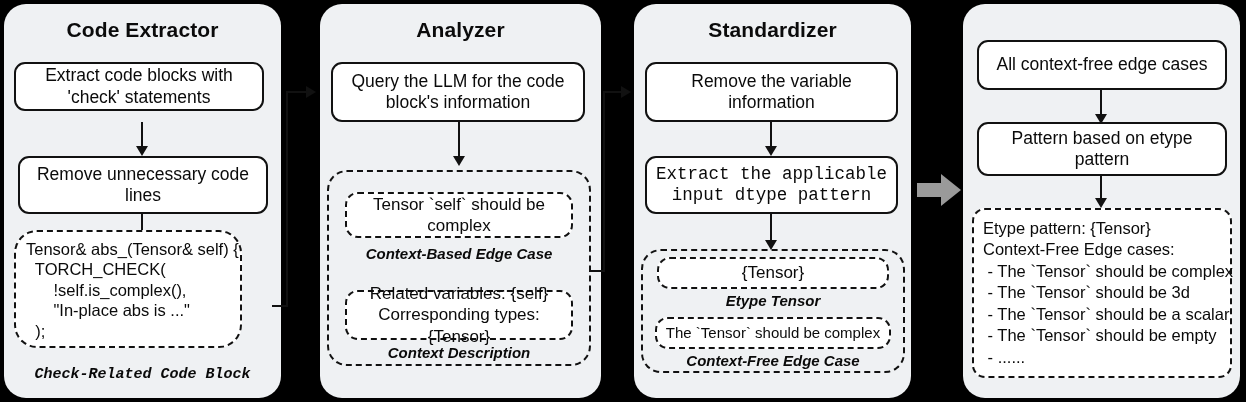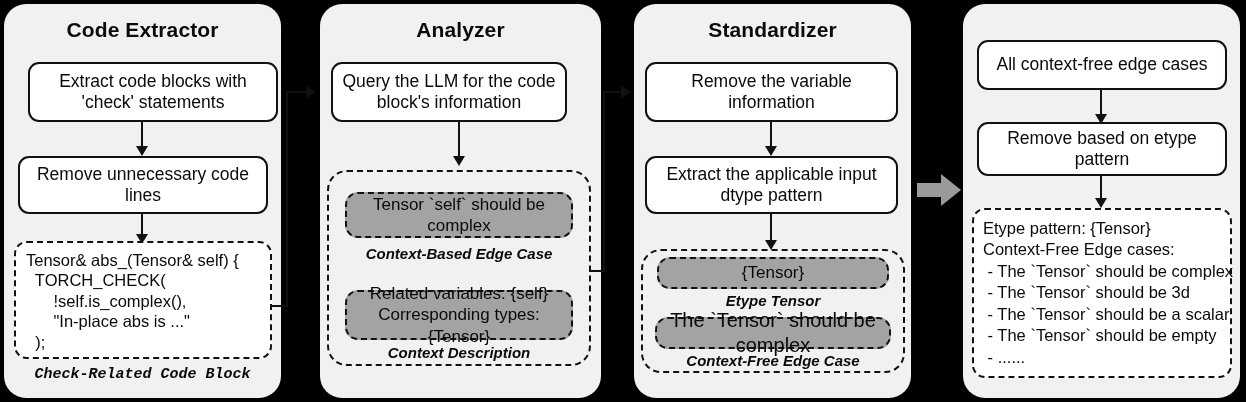--- a/index.html
+++ b/index.html
@@ -53,21 +53,21 @@
     box-sizing:border-box;
     display:flex;
     align-items:center;
     justify-content:center;
     text-align:center;
     font-size:17px;
     color:#0a0a0a;
     line-height:1.25;
     padding:3px 6px;
   }
-  .dbox.white{background:#a3a3a3;}
+  .dbox.white{background:#ffffff;}
   .dbox.clear{background:transparent;}
 
   .caption{
     position:absolute;
     left:0;right:0;
     text-align:center;
     font-size:15px;
     font-weight:bold;
     font-style:italic;
     color:#0a0a0a;
@@ -139,47 +139,47 @@
 </style>
 </head>
 <body>
 
 <div id="canvas">
 
   <div class="panel" style="left:4px;top:4px;width:277px;height:394px;">
     <div class="panel-title">Code Extractor</div>
   </div>
 
-  <div class="sbox" style="left:28px;top:62px;width:250px;height:60px;">Extract code blocks with 'check' statements</div>
+  <div class="sbox" style="left:14px;top:62px;width:250px;height:49px;">Extract code blocks with 'check' statements</div>
 
   <div class="vline" style="left:141px;top:122px;height:26px;"></div>
   <div class="arrowdown" style="left:135.5px;top:146px;"></div>
 
   <div class="sbox" style="left:18px;top:156px;width:250px;height:58px;">Remove unnecessary code lines</div>
 
   <div class="vline" style="left:141px;top:214px;height:22px;"></div>
   <div class="arrowdown" style="left:135.5px;top:234px;"></div>
 
-  <div class="codeblock" style="left:14px;top:241px;width:258px;height:118px;">Tensor&amp; abs_(Tensor&amp; self) {
+  <div class="codeblock" style="left:14px;top:230px;width:228px;height:118px;border-radius:23px;">Tensor&amp; abs_(Tensor&amp; self) {
   TORCH_CHECK(
       !self.is_complex(),
       "In-place abs is ..."
   );</div>
   <div class="caption" style="left:4px;top:366px;width:277px;font-family:Liberation Mono, monospace;">Check-Related Code Block</div>
 
   <div class="hline" style="left:272px;top:305px;width:16px;"></div>
   <div class="vline" style="left:286px;top:92px;height:215px;"></div>
   <div class="hline" style="left:286px;top:91px;width:22px;"></div>
   <div class="arrowright" style="left:306px;top:85.5px;"></div>
 
   <div class="panel" style="left:320px;top:4px;width:281px;height:394px;">
     <div class="panel-title">Analyzer</div>
   </div>
 
-  <div class="sbox" style="left:331px;top:62px;width:236px;height:60px;">Query the LLM for the code block's information</div>
+  <div class="sbox" style="left:331px;top:62px;width:254px;height:60px;">Query the LLM for the code block's information</div>
 
   <div class="vline" style="left:458px;top:122px;height:36px;"></div>
   <div class="arrowdown" style="left:452.5px;top:156px;"></div>
 
   <div class="dbox clear" style="left:327px;top:170px;width:264px;height:196px;border-radius:20px;"></div>
 
   <div class="dbox white" style="left:345px;top:192px;width:228px;height:46px;">Tensor `self` should be complex</div>
   <div class="caption" style="left:327px;top:245px;width:264px;">Context-Based Edge Case</div>
 
   <div class="dbox white" style="left:345px;top:290px;width:228px;height:50px;white-space:pre-line;">Related variables: {self}
@@ -193,46 +193,46 @@
 
   <div class="panel" style="left:634px;top:4px;width:277px;height:394px;">
     <div class="panel-title">Standardizer</div>
   </div>
 
   <div class="sbox" style="left:645px;top:62px;width:253px;height:60px;">Remove the variable information</div>
 
   <div class="vline" style="left:770px;top:122px;height:26px;"></div>
   <div class="arrowdown" style="left:764.5px;top:146px;"></div>
 
-  <div class="sbox" style="left:645px;top:156px;width:253px;height:58px;">Extract the applicable input dtype pattern</div>
+  <div class="sbox" style="left:645px;top:156px;width:253px;height:58px;font-family:Liberation Mono, monospace;">Extract the applicable input dtype pattern</div>
 
   <div class="vline" style="left:770px;top:214px;height:28px;"></div>
   <div class="arrowdown" style="left:764.5px;top:240px;"></div>
 
   <div class="dbox clear" style="left:641px;top:249px;width:264px;height:124px;border-radius:20px;"></div>
 
   <div class="dbox white" style="left:657px;top:257px;width:232px;height:32px;">{Tensor}</div>
   <div class="caption" style="left:641px;top:292px;width:264px;">Etype Tensor</div>
 
-  <div class="dbox white" style="left:655px;top:317px;width:236px;height:32px;font-size:20px;">The `Tensor` should be complex</div>
+  <div class="dbox white" style="left:655px;top:317px;width:236px;height:32px;font-size:15px;">The `Tensor` should be complex</div>
   <div class="caption" style="left:641px;top:352px;width:264px;">Context-Free Edge Case</div>
 
   <div class="bigarrow" style="left:917px;top:174px;width:46px;height:32px;background:transparent;">
     <div class="shaft"></div>
     <div class="head"></div>
   </div>
 
   <div class="panel" style="left:963px;top:4px;width:277px;height:394px;"></div>
 
   <div class="sbox" style="left:977px;top:40px;width:250px;height:50px;">All context-free edge cases</div>
 
   <div class="vline" style="left:1100px;top:90px;height:26px;"></div>
   <div class="arrowdown" style="left:1094.5px;top:114px;"></div>
 
-  <div class="sbox" style="left:977px;top:122px;width:250px;height:54px;">Remove based on etype pattern</div>
+  <div class="sbox" style="left:977px;top:122px;width:250px;height:54px;">Pattern based on etype pattern</div>
 
   <div class="vline" style="left:1100px;top:176px;height:24px;"></div>
   <div class="arrowdown" style="left:1094.5px;top:198px;"></div>
 
   <div class="listbox" style="left:972px;top:208px;width:260px;height:170px;">Etype pattern: {Tensor}
 Context-Free Edge cases:
  - The `Tensor` should be complex
  - The `Tensor` should be 3d
  - The `Tensor` should be a scalar
  - The `Tensor` should be empty

